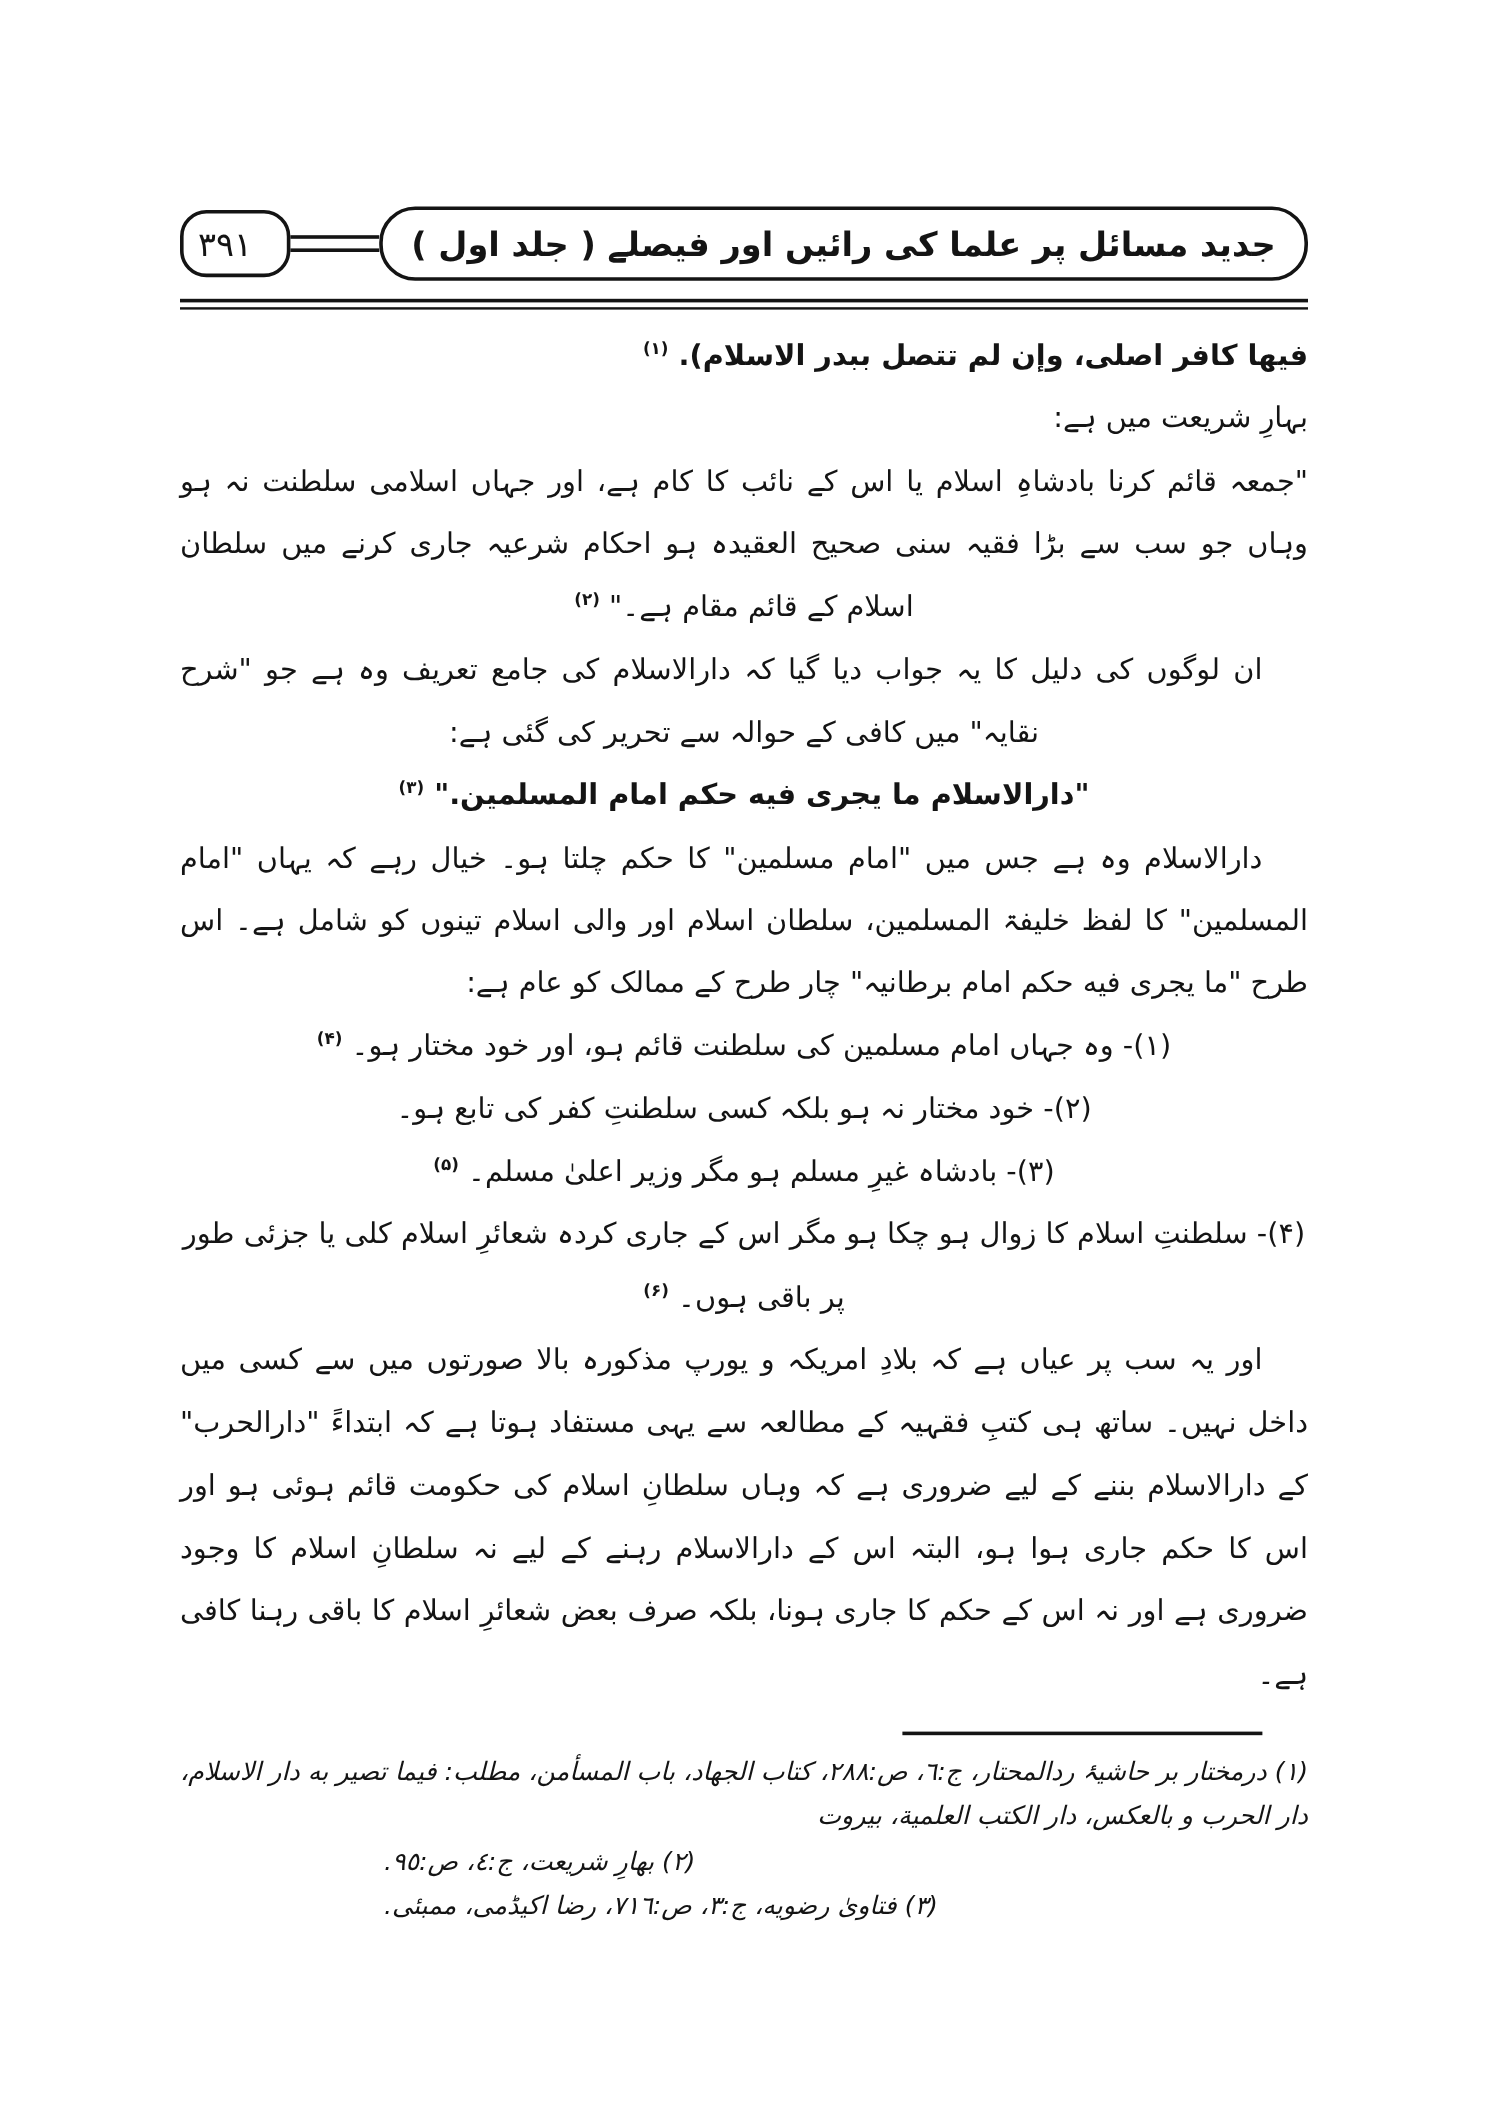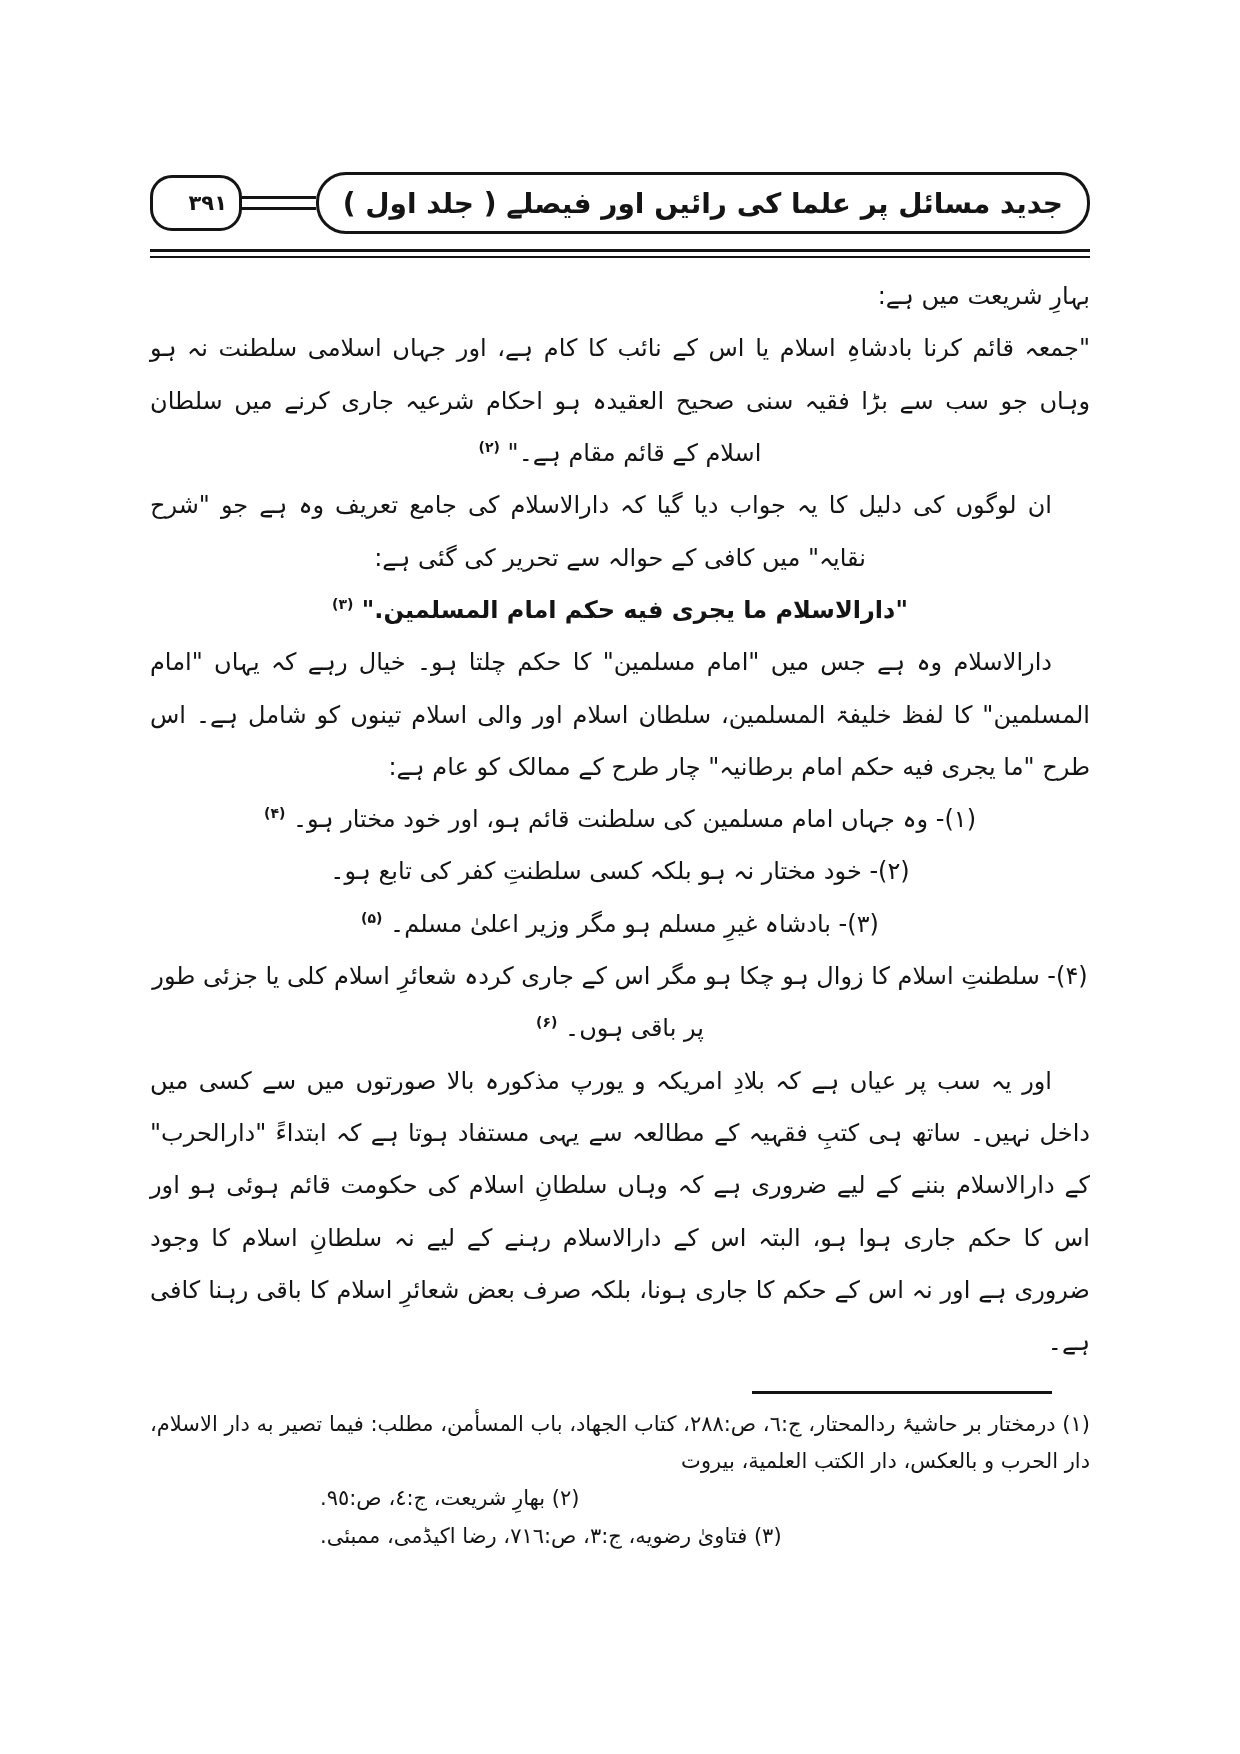--- a/index.html
+++ b/index.html
@@ -13,22 +13,22 @@
     overflow:hidden;
   }
   .inner { padding:166px 150px 0 150px; }
 
   
   .hdr { display:flex; align-items:center; direction:ltr; height:74px; }
   .pgnum-box {
     flex:0 0 auto;
     min-width:62px; height:50px;
     border:3px solid #141414; border-radius:22px;
-    display:flex; align-items:center; justify-content:flex-end;
-    font-size:21px; font-weight:bold; padding:0 12px;
+    display:flex; align-items:center; justify-content:flex-start;
+    font-size:28px; font-weight:normal; padding:0 12px;
   }
   .hdr-connector { flex:1 1 auto; height:8px; border-top:3px solid #141414; border-bottom:3px solid #141414; }
   .cartouche {
     flex:0 0 auto;
     height:56px;
     border:3px solid #141414; border-radius:30px;
     display:flex; align-items:center; justify-content:center;
     padding:0 24px;
     direction:rtl;
     font-size:28px; font-weight:bold;
@@ -47,21 +47,21 @@
   .centered { text-align:center; }
   sup.fnref { font-size:14px; font-weight:bold; line-height:0; }
 
   
   .fn-sep {
     width:300px; height:0;
     border-top:3px solid #141414;
     margin:22px 38px 12px auto;
   }
   .footnotes { direction:rtl; font-size:21px; line-height:1.78; }
-  .footnotes p { margin:0; }
+  .footnotes p { margin:0;font-style:italic; }
   .fn-first { text-align:justify; }
   .fn-line { text-align:left; padding-left:170px; }
 </style>
 </head>
 <body>
 
 <div class="page">
   <div class="inner">
 
     <div class="hdr">
@@ -69,20 +69,21 @@
         <span>۳۹۱</span>
       </div>
       <div class="hdr-connector"></div>
       <div class="cartouche">
         <span>جدید مسائل پر علما کی رائیں اور فیصلے ( جلد اول )</span>
       </div>
     </div>
     <div class="full-rule"></div>
 
     <div class="body-text">
+      <p class="arabic line-right"><span>فيها كافر اصلى، وإن لم تتصل ببدر الاسلام).</span> <sup class="fnref">(۱)</sup></p>
 
 
       <p class="intro-line">بہارِ شریعت میں ہے:</p>
 
       <p class="quote-just"><span>"جمعہ قائم کرنا بادشاہِ اسلام یا اس کے نائب کا کام ہے، اور جہاں اسلامی سلطنت نہ ہو وہاں جو سب سے بڑا فقیہ سنی صحیح العقیدہ ہو احکام شرعیہ جاری کرنے میں سلطان اسلام کے قائم مقام ہے۔"</span> <sup class="fnref">(۲)</sup></p>
 
       <p class="indent quote-just">ان لوگوں کی دلیل کا یہ جواب دیا گیا کہ دارالاسلام کی جامع تعریف وہ ہے جو "شرح نقایہ" میں کافی کے حوالہ سے تحریر کی گئی ہے:</p>
 
       <p class="arabic centered"><span>"دارالاسلام ما يجرى فيه حكم امام المسلمين."</span> <sup class="fnref">(۳)</sup></p>
 

